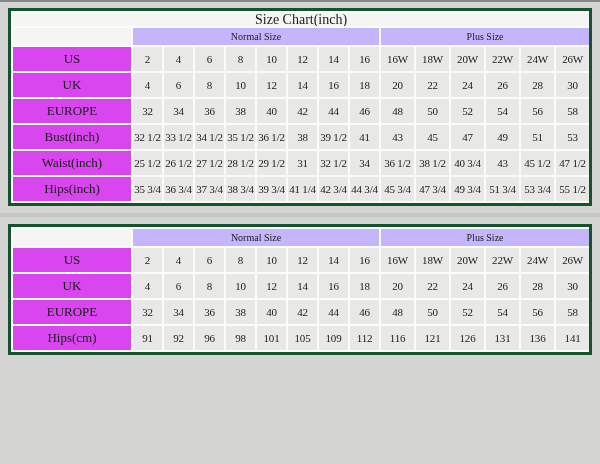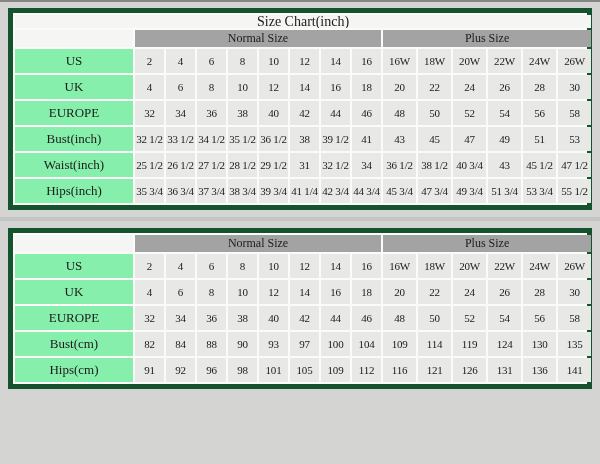--- a/index.html
+++ b/index.html
@@ -15,21 +15,21 @@
     color: #1b1b1b;
   }
   .top-line {
     height: 2px;
     background: #858585;
     margin-bottom: 6px;
   }
   .panel {
     margin: 0 8px;
     background: #fbfbfa;
-    border: 5px solid #14532d;
+    border: 3px solid #14532d;
     box-sizing: border-box;
   }
   table.size-table {
     width: 100%;
     border-collapse: separate;
     border-spacing: 2px;
     table-layout: fixed;
   }
   col.c-label { width: 118px; }
   col.c-n { width: 29px; }
@@ -41,30 +41,30 @@
     overflow: hidden;
     padding: 0;
   }
   td.title-cell {
     background: #f5f5f3;
     font-size: 14px;
     height: 13px;
     line-height: 13px;
   }
   td.group-cell {
-    background: #a3a3a3;
-    font-size: 12px;
+    background: #c4b5fd;
+    font-size: 10px;
     height: 17px;
     line-height: 17px;
   }
   td.corner-cell {
     background: #f5f5f3;
   }
   td.label-cell {
-    background: #86efac;
+    background: #d946ef;
     font-size: 13px;
     height: 24px;
   }
   td.val {
     background: #e8e8e6;
     font-size: 11px;
     letter-spacing: -0.2px;
   }
   .gap-divider {
     height: 4px;
@@ -287,37 +287,20 @@
           <td class="val">44</td>
           <td class="val">46</td>
           <td class="val plus">48</td>
           <td class="val plus">50</td>
           <td class="val plus">52</td>
           <td class="val plus">54</td>
           <td class="val plus">56</td>
           <td class="val plus">58</td>
         </tr>
         <tr>
-          <td class="label-cell">Bust(cm)</td>
-          <td class="val">82</td>
-          <td class="val">84</td>
-          <td class="val">88</td>
-          <td class="val">90</td>
-          <td class="val">93</td>
-          <td class="val">97</td>
-          <td class="val">100</td>
-          <td class="val">104</td>
-          <td class="val plus">109</td>
-          <td class="val plus">114</td>
-          <td class="val plus">119</td>
-          <td class="val plus">124</td>
-          <td class="val plus">130</td>
-          <td class="val plus">135</td>
-        </tr>
-        <tr>
           <td class="label-cell">Hips(cm)</td>
           <td class="val">91</td>
           <td class="val">92</td>
           <td class="val">96</td>
           <td class="val">98</td>
           <td class="val">101</td>
           <td class="val">105</td>
           <td class="val">109</td>
           <td class="val">112</td>
           <td class="val plus">116</td>

